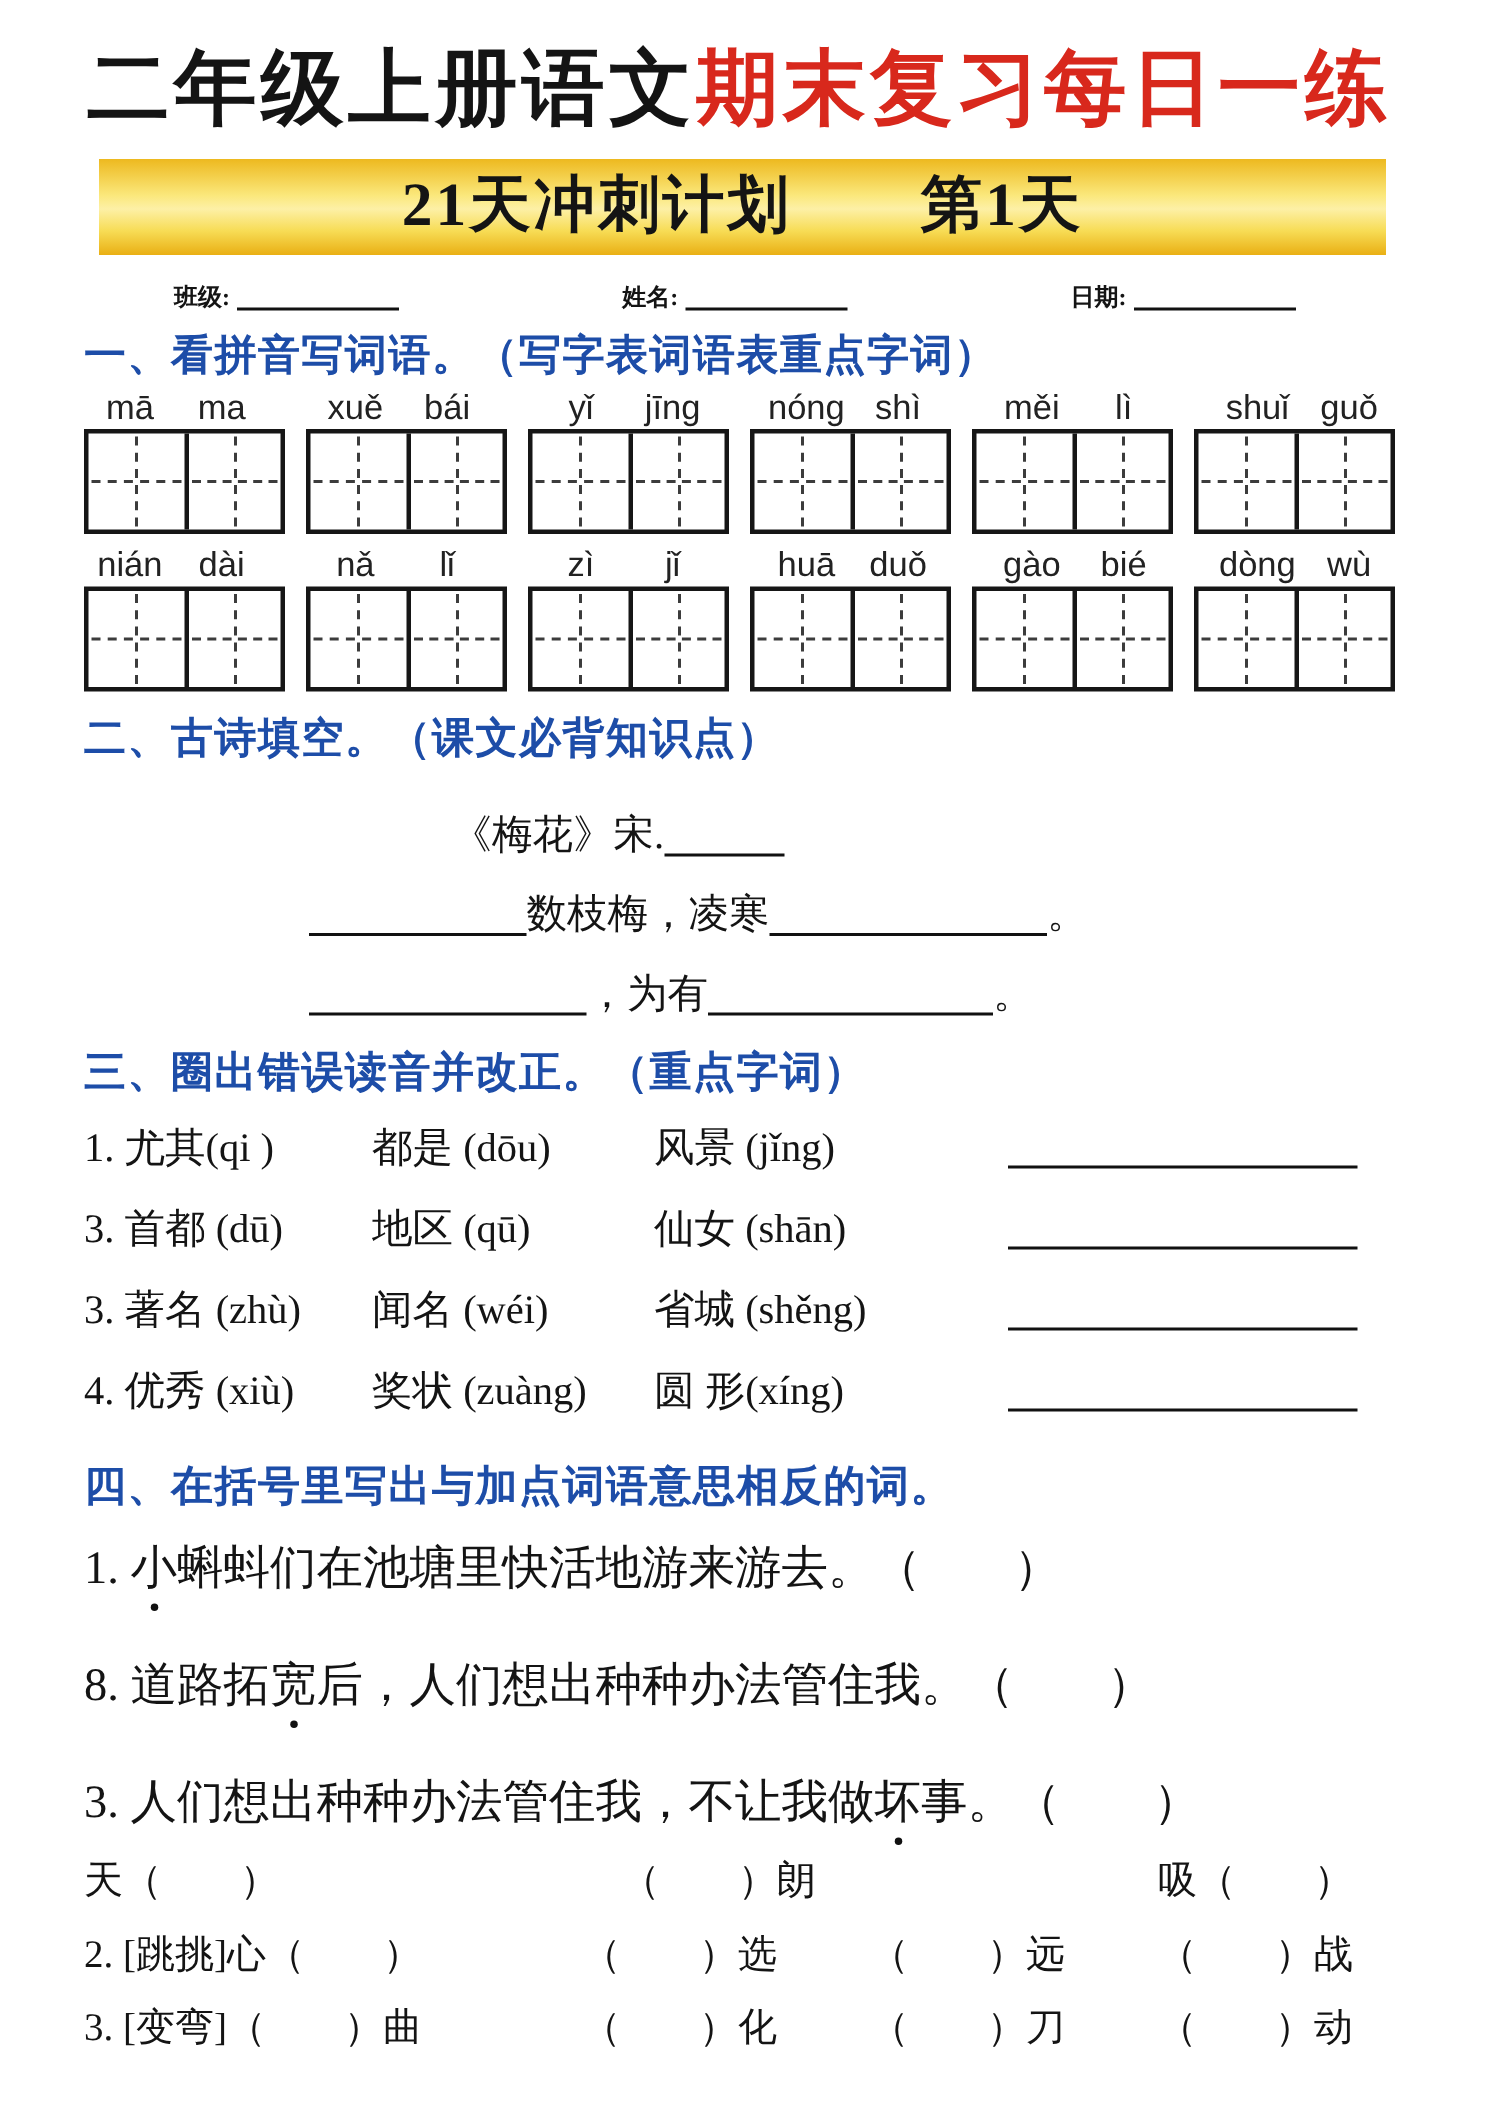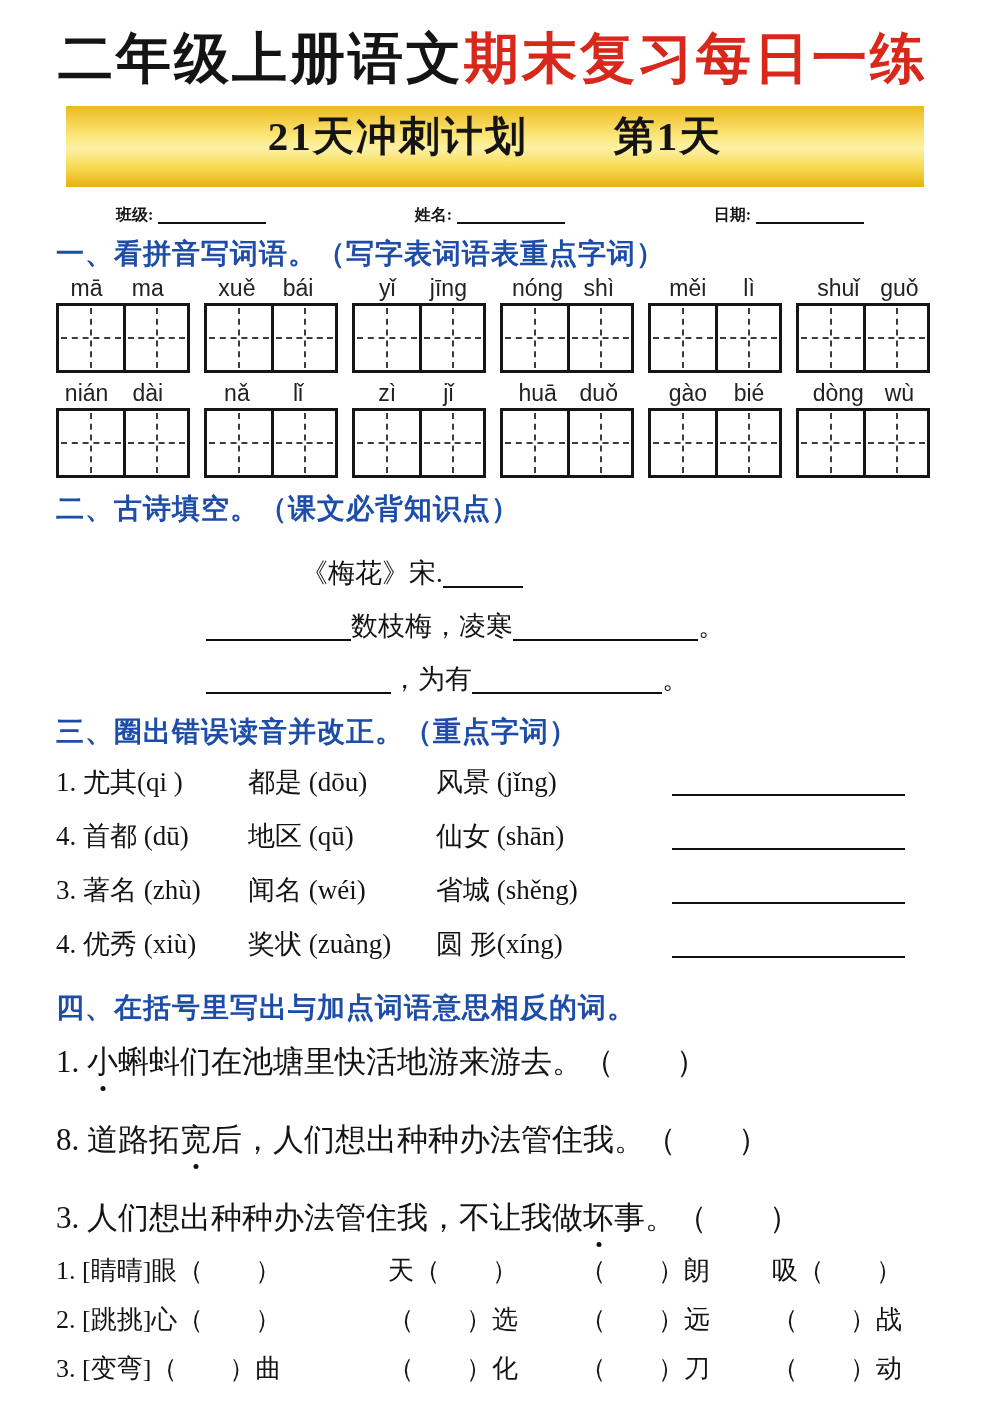--- a/index.html
+++ b/index.html
@@ -12,21 +12,21 @@
     font-family:"Liberation Serif", serif;
     color:#141414; background:#ffffff; overflow:hidden;
   }
   
   .title { margin-top:26px; text-align:center; font-size:55px; font-weight:bold;
            letter-spacing:3px; white-space:nowrap; line-height:1.2; }
   .t-red { color:#d8281c; }
   
   .banner { margin:14px 6px 0 10px; text-align:center;
             background:linear-gradient(180deg,#edb91f 0%,#fbe87c 38%,#fdf0a6 52%,#f7dc55 75%,#e9af14 100%);
-            font-size:41px; font-weight:bold; padding:3px 0 23px; letter-spacing:2px; }
+            font-size:41px; font-weight:bold; padding:3px 0 6px; letter-spacing:2px; }
   
   .info-row { display:flex; justify-content:space-between; margin:13px 66px 0 60px;
               font-size:16px; font-weight:bold; }
   .info-item { display:flex; align-items:flex-end; }
   .wline { display:inline-block; width:108px; border-bottom:2.5px solid #111;
            height:24px; margin-left:5px; margin-bottom:2px; }
   
   .sec { color:#1d4da8; font-size:28px; font-weight:bold; letter-spacing:1px; }
   .sec-1 { margin-top:9px; }
   .sec-2 { margin-top:12px; }
@@ -277,31 +277,31 @@
   <h2 class="sec sec-2">二、古诗填空。（课文必背知识点）</h2>
   <div class="poem" id="poem">
       <div class="poem-line" style="margin-left: 245px;"><span class="ptext">《梅花》宋.</span><span class="blank" style="width: 80px;"></span></div>
       <div class="poem-line" style="margin-left: 150px;"><span class="blank" style="width: 145px;"></span><span class="ptext">数枝梅，凌寒</span><span class="blank" style="width: 185px;"></span><span class="ptext">。</span></div>
       <div class="poem-line" style="margin-left: 150px;"><span class="blank" style="width: 185px;"></span><span class="ptext">，为有</span><span class="blank" style="width: 190px;"></span><span class="ptext">。</span></div>
     </div>
 
   <h2 class="sec sec-3">三、圈出错误读音并改正。（重点字词）</h2>
   <div class="s3-rows" id="s3-rows">
       <div class="s3-row"><span class="s3-c0">1. 尤其(qi )</span><span class="s3-c1">都是 (dōu)</span><span class="s3-c2">风景 (jǐng)</span><span class="s3-blank"></span></div>
-      <div class="s3-row"><span class="s3-c0">4. 首都 (dū)</span><span class="s3-c1">地区 (qū)</span><span class="s3-c2">仙女 (shān)</span><span class="s3-blank"></span></div>
+      <div class="s3-row"><span class="s3-c0">3. 首都 (dū)</span><span class="s3-c1">地区 (qū)</span><span class="s3-c2">仙女 (shān)</span><span class="s3-blank"></span></div>
       <div class="s3-row"><span class="s3-c0">3. 著名 (zhù)</span><span class="s3-c1">闻名 (wéi)</span><span class="s3-c2">省城 (shěng)</span><span class="s3-blank"></span></div>
       <div class="s3-row"><span class="s3-c0">4. 优秀 (xiù)</span><span class="s3-c1">奖状 (zuàng)</span><span class="s3-c2">圆 形(xíng)</span><span class="s3-blank"></span></div>
     </div>
 
   <h2 class="sec sec-4">四、在括号里写出与加点词语意思相反的词。</h2>
   <div id="s4-sentences">
       <div class="s4-sentence"><span>1. </span><span class="em-dot">小</span><span>蝌蚪们在池塘里快活地游来游去。（　　）</span></div>
       <div class="s4-sentence"><span>8. 道路拓</span><span class="em-dot">宽</span><span>后，人们想出种种办法管住我。（　　）</span></div>
       <div class="s4-sentence"><span>3. 人们想出种种办法管住我，不让我做</span><span class="em-dot">坏</span><span>事。（　　）</span></div>
     </div>
 
   <div class="s5-rows" id="s5-rows">
-      <div class="s5-row"><span class="s5-first">1. [睛晴]眼（　　）</span><span class="s5-rest"><span class="s5-item">天（　　）</span><span class="s5-item">（　　）朗</span><span class="s5-item">吸（　　）</span></span></div>
+      <div class="s5-row"><span class="s5-rest"><span class="s5-item">天（　　）</span><span class="s5-item">（　　）朗</span><span class="s5-item">吸（　　）</span></span></div>
       <div class="s5-row"><span class="s5-first">2. [跳挑]心（　　）</span><span class="s5-rest"><span class="s5-item">（　　）选</span><span class="s5-item">（　　）远</span><span class="s5-item">（　　）战</span></span></div>
       <div class="s5-row"><span class="s5-first">3. [变弯]（　　）曲</span><span class="s5-rest"><span class="s5-item">（　　）化</span><span class="s5-item">（　　）刀</span><span class="s5-item">（　　）动</span></span></div>
     </div>
 
 </div>
 
 </body></html>

